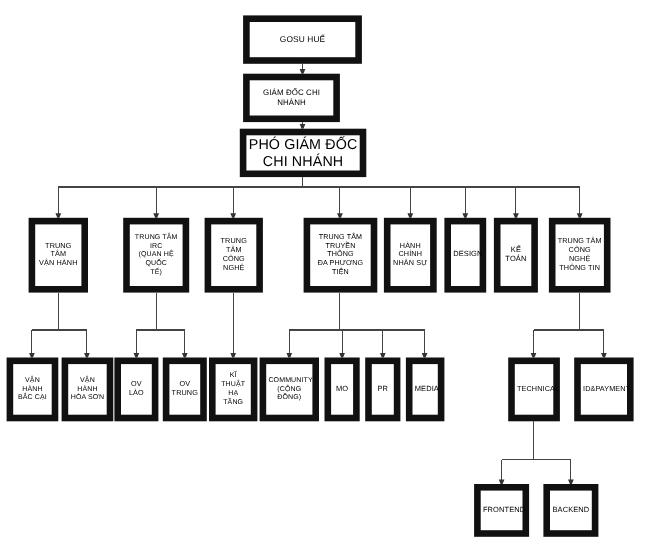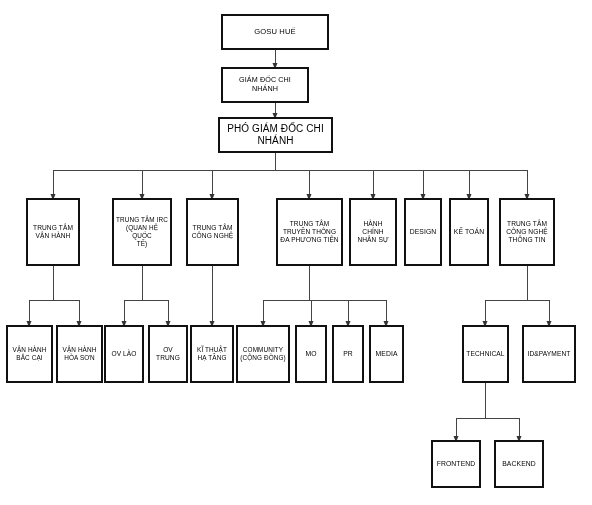--- a/index.html
+++ b/index.html
@@ -18,21 +18,21 @@
   #org-svg {
     position: absolute;
     left: 0;
     top: 0;
     width: 592px;
     height: 505px;
   }
   .node-box {
     position: absolute;
     box-sizing: border-box;
-    border: 2px solid #14b8a6;
+    border: 6px solid #14b8a6;
     background: #ffffff;
     display: flex;
     align-items: center;
     justify-content: center;
     text-align: center;
     line-height: 1.22;
     color: #000000;
     letter-spacing: 0.1px;
     padding: 16px 2px;
   }
@@ -90,21 +90,21 @@
         <line x1="519" y1="418" x2="519" y2="439" stroke="#444444" stroke-width="1" shape-rendering="crispEdges" marker-end="url(#arrow)"></line>
       </g>
   </svg>
   <div id="node-layer">
       <div class="node-box" style="left: 221px; top: 14px; width: 108px; height: 32px; font-size: 7.6px; border-color: rgb(17, 17, 17); background: rgb(255, 255, 255); color: rgb(0, 0, 0);">
         <span class="node-label">GOSU HUẾ</span>
       </div>
       <div class="node-box" style="left: 221px; top: 67px; width: 88px; height: 30px; font-size: 7.2px; border-color: rgb(17, 17, 17); background: rgb(255, 255, 255); color: rgb(0, 0, 0);">
         <span class="node-label">GIÁM ĐỐC CHI NHÁNH</span>
       </div>
-      <div class="node-box" style="left: 218px; top: 117px; width: 115px; height: 30px; font-size: 10px; border-color: rgb(17, 17, 17); background: rgb(255, 255, 255); color: rgb(0, 0, 0);">
+      <div class="node-box" style="left: 218px; top: 117px; width: 115px; height: 30px; font-size: 13px; border-color: rgb(17, 17, 17); background: rgb(255, 255, 255); color: rgb(0, 0, 0);">
         <span class="node-label">PHÓ GIÁM ĐỐC CHI NHÁNH</span>
       </div>
       <div class="node-box" style="left: 26px; top: 198px; width: 54px; height: 68px; font-size: 6.6px; border-color: rgb(17, 17, 17); background: rgb(255, 255, 255); color: rgb(0, 0, 0);">
         <span class="node-label">TRUNG TÂM
 VẬN HÀNH</span>
       </div>
       <div class="node-box" style="left: 112px; top: 198px; width: 60px; height: 68px; font-size: 6.4px; border-color: rgb(17, 17, 17); background: rgb(255, 255, 255); color: rgb(0, 0, 0);">
         <span class="node-label">TRUNG TÂM IRC
 (QUAN HỆ QUỐC
 TẾ)</span>

